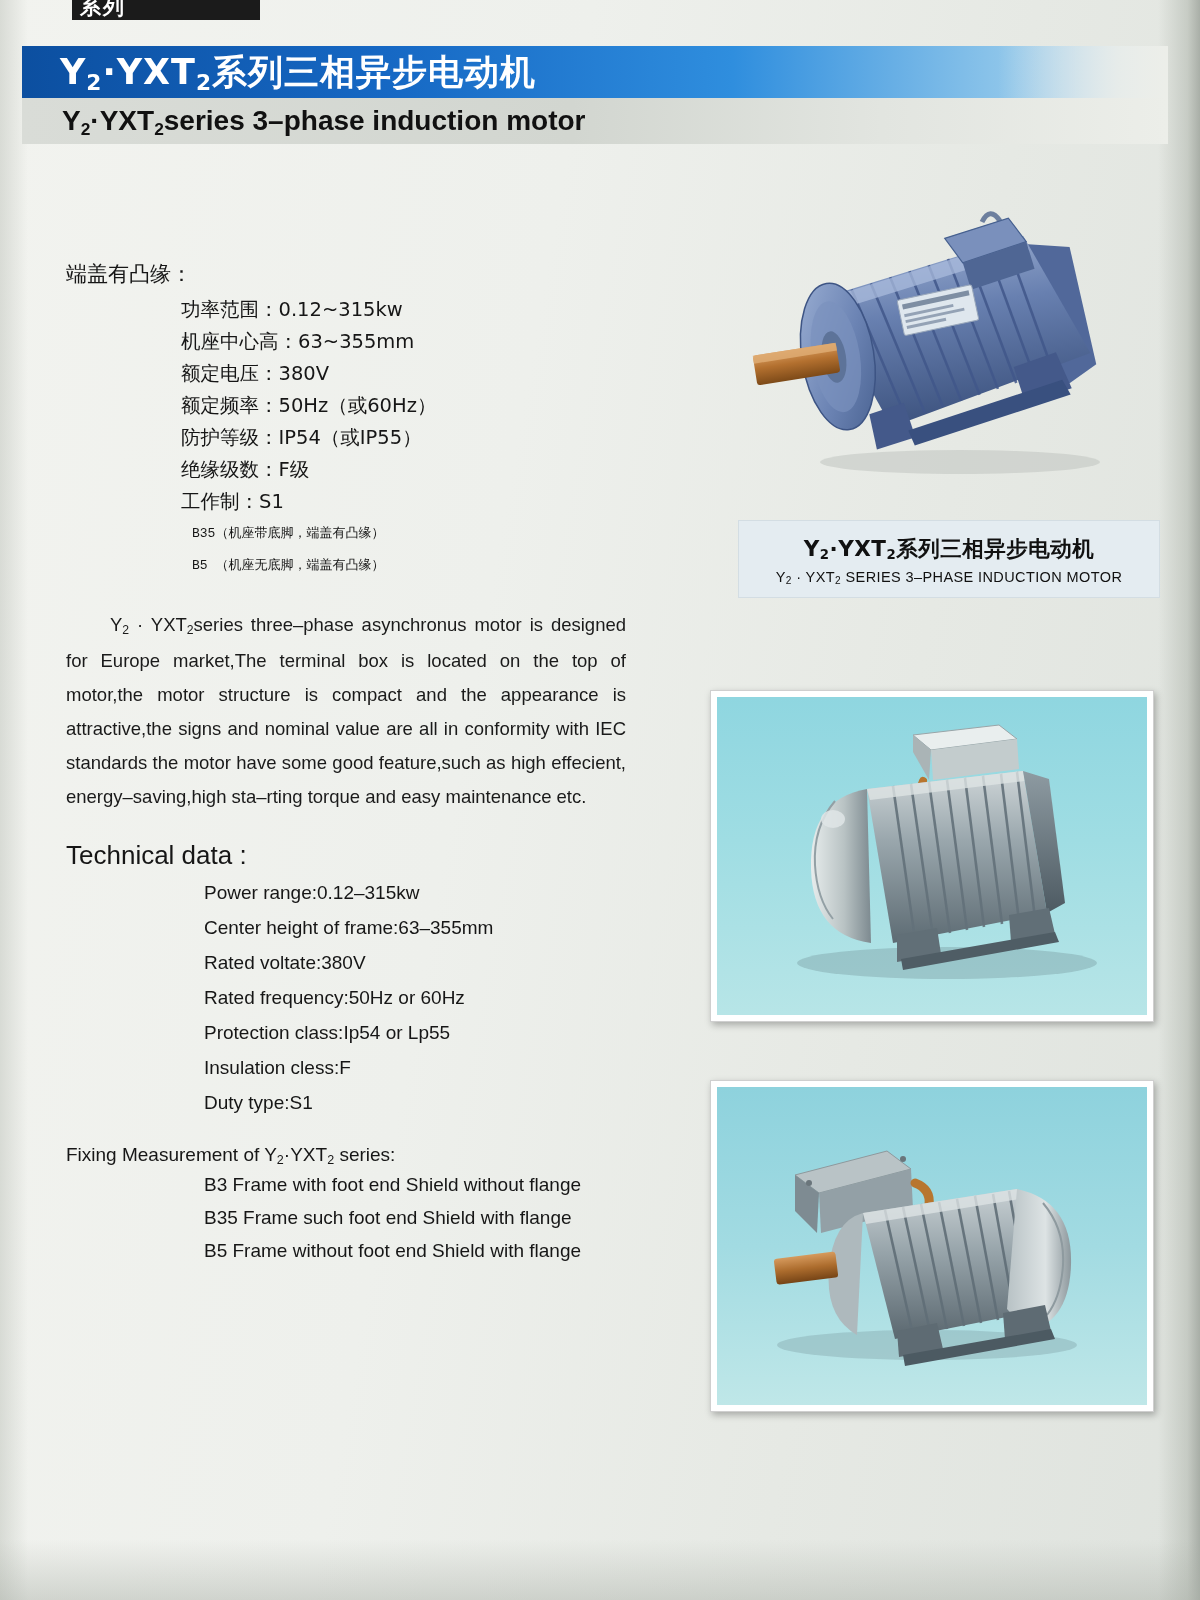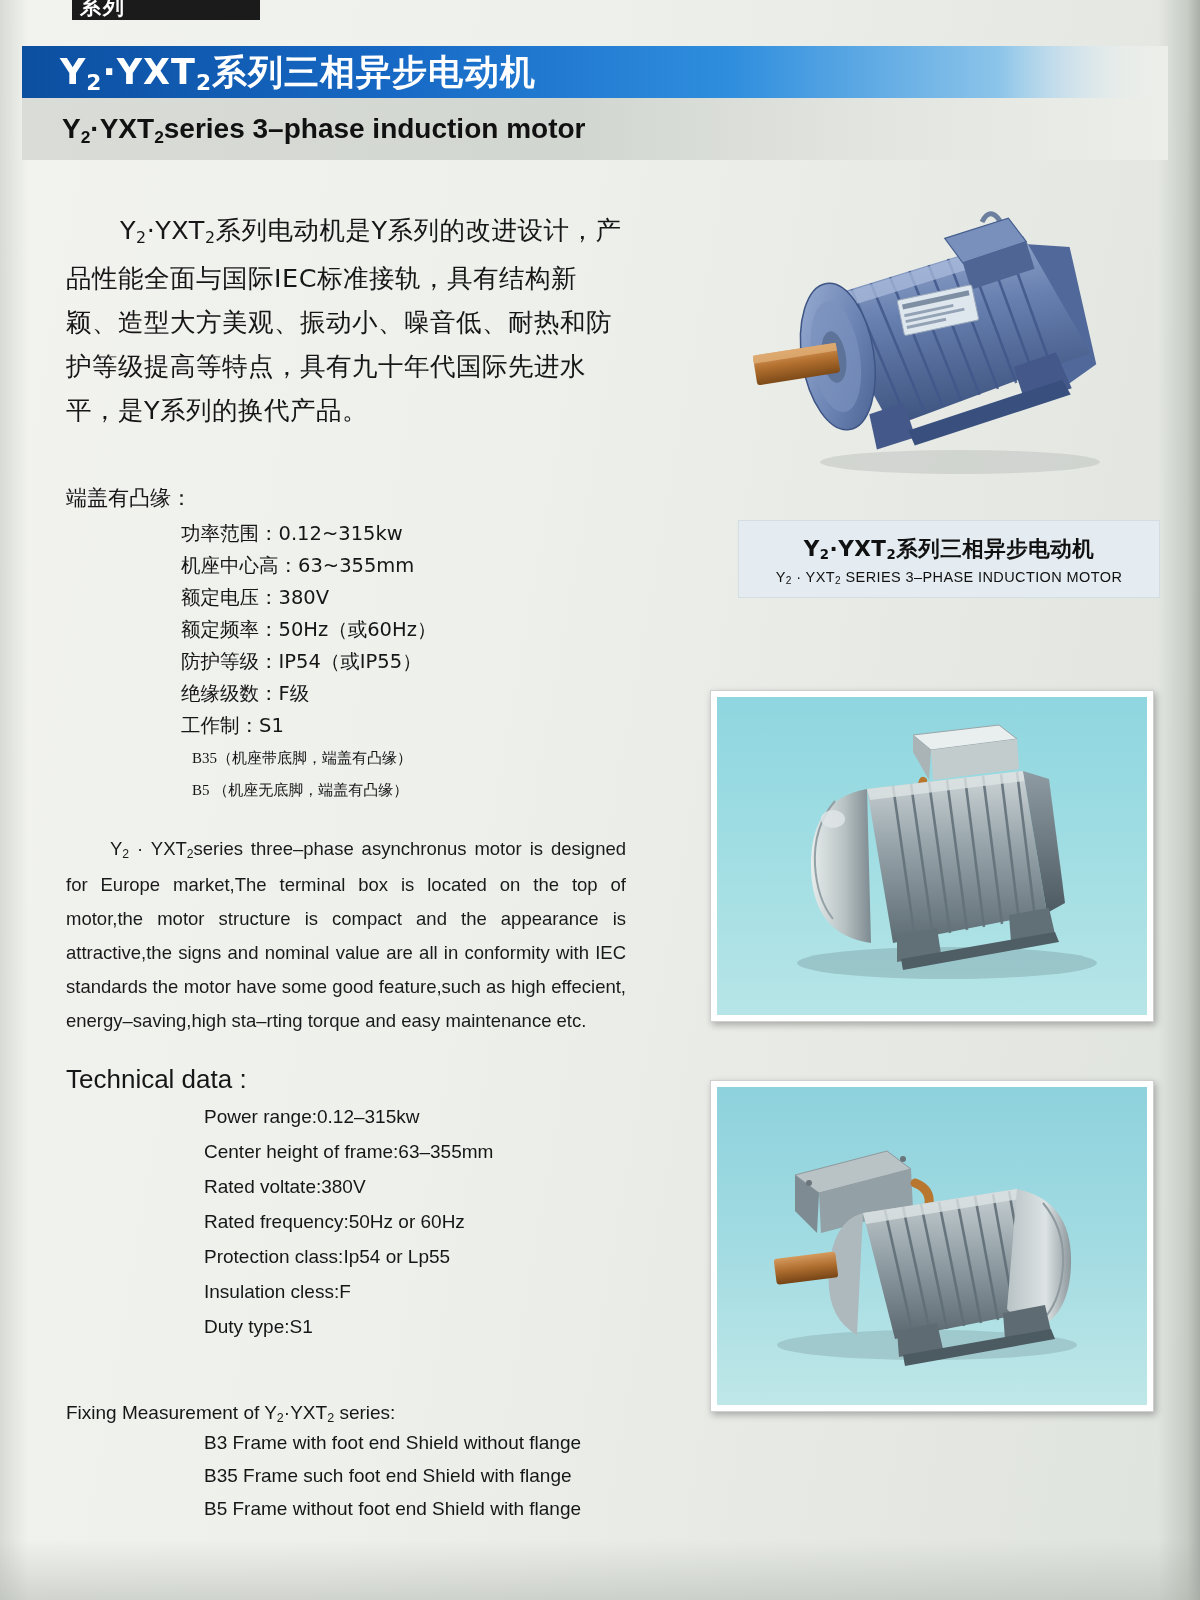--- a/index.html
+++ b/index.html
@@ -89,21 +89,21 @@
     font-family: "DejaVu Sans", "Liberation Sans", sans-serif;
   }
   .title-cn sub, .title-en sub {
     font-size: 0.62em;
     vertical-align: baseline;
     position: relative;
     top: 0.28em;
   }
   .title-en-bar {
     position: relative;
-    height: 62px;
+    height: 46px;
     background: linear-gradient(90deg, #d9dcd7 0%, #d2d6d0 48%, #e2e5e0 75%, #eceee9 100%);
     display: flex;
     align-items: center;
   }
   .title-en {
     color: #111;
     font-size: 28px;
     font-weight: bold;
     padding-left: 40px;
     white-space: nowrap;
@@ -143,25 +143,25 @@
   }
   .param-list li {
     font-size: 19.5px;
     line-height: 32px;
     color: #161616;
     white-space: nowrap;
     font-family: "DejaVu Sans", "Liberation Sans", sans-serif;
   }
   .param-sub {
     padding-left: 126px;
-    font-size: 15px;
+    font-size: 13px;
     line-height: 32px;
     color: #161616;
     white-space: nowrap;
-    font-family: Liberation Serif, serif;
+    font-family: Liberation Mono, monospace;
   }
 
   .intro-en {
     font-size: 18.5px;
     line-height: 34px;
     color: #1a1a1a;
     text-align: justify;
     text-indent: 44px;
     margin-top: 26px;
   }
@@ -182,21 +182,21 @@
   .tech-list li {
     font-size: 19px;
     line-height: 35px;
     color: #161616;
     white-space: nowrap;
   }
 
   .fix-label {
     font-size: 19px;
     color: #161616;
-    margin-top: 58px;
+    margin-top: 24px;
     margin-bottom: 2px;
   }
   .fix-label sub { font-size: 0.66em; vertical-align: baseline; position: relative; top: 0.26em; }
 
   .fix-list {
     margin: 0;
     padding: 0 0 0 138px;
     list-style: none;
   }
   .fix-list li {
@@ -292,21 +292,20 @@
     <div class="title-cn-bar">
       <div class="title-cn"><span>Y</span><sub>2</sub><span>·YXT</span><sub>2</sub><span>系列三相异步电动机</span></div>
     </div>
     <div class="title-en-bar">
       <div class="title-en"><span>Y</span><sub>2</sub><span>·YXT</span><sub>2</sub><span>series 3–phase induction motor</span></div>
     </div>
   </div>
 
   <div class="left-col">
 
-    <p class="intro-cn"><span>Y</span><sub>2</sub><span>·YXT</span><sub>2</sub><span>系列电动机是Y系列的改进设计，产品性能全面与国际IEC标准接轨，具有结构新颖、造型大方美观、振动小、噪音低、耐热和防护等级提高等特点，具有九十年代国际先进水平，是Y系列的换代产品。</span></p>
 
     <div class="sec-label-cn">端盖有凸缘：</div>
 
     <ul class="param-list">
       <li>功率范围：0.12~315kw</li>
       <li>机座中心高：63~355mm</li>
       <li>额定电压：380V</li>
       <li>额定频率：50Hz（或60Hz）</li>
       <li>防护等级：IP54（或IP55）</li>
       <li>绝缘级数：F级</li>

